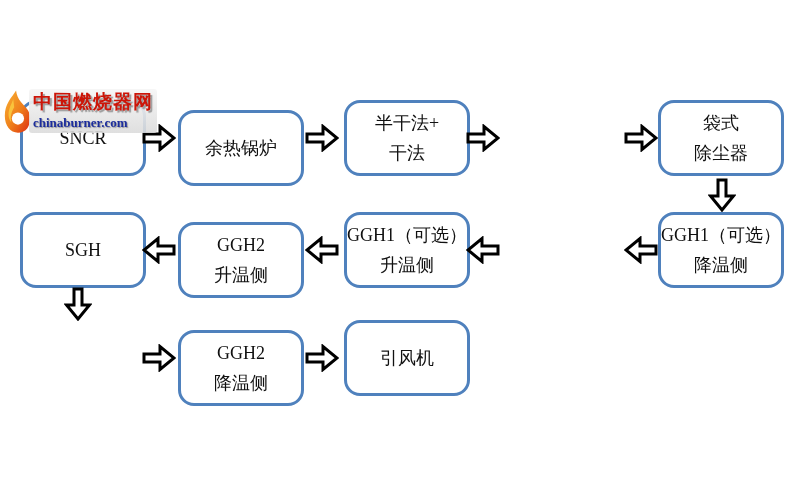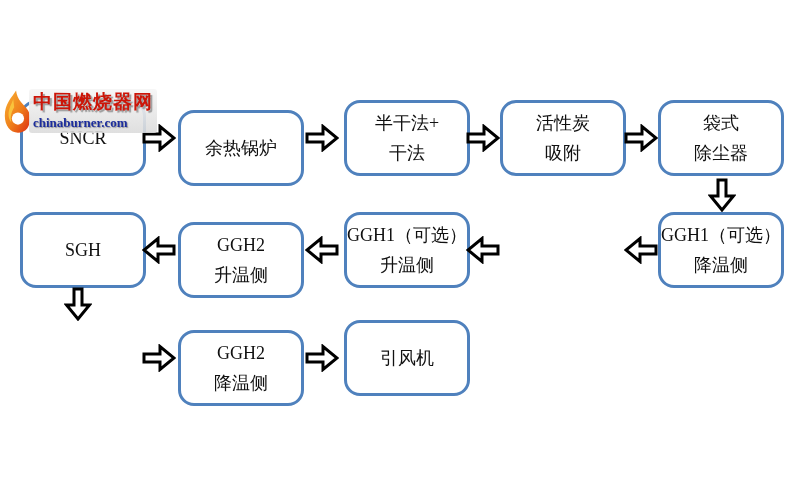--- a/index.html
+++ b/index.html
@@ -49,24 +49,20 @@
     <div class="bl">SNCR</div>
     <div class="bl"></div>
   </div>
   <div class="box r1 c2">
     <div class="bl">余热锅炉</div>
     <div class="bl"></div>
   </div>
   <div class="box r1 c3">
     <div class="bl">半干法+</div>
     <div class="bl">干法</div>
-  </div>
-  <div class="box r1 c4">
-    <div class="bl">活性炭</div>
-    <div class="bl">吸附</div>
   </div>
   <div class="box r1 c5">
     <div class="bl">袋式</div>
     <div class="bl">除尘器</div>
   </div>
 
   <div class="box r2 c1">
     <div class="bl">SGH</div>
     <div class="bl"></div>
   </div>

